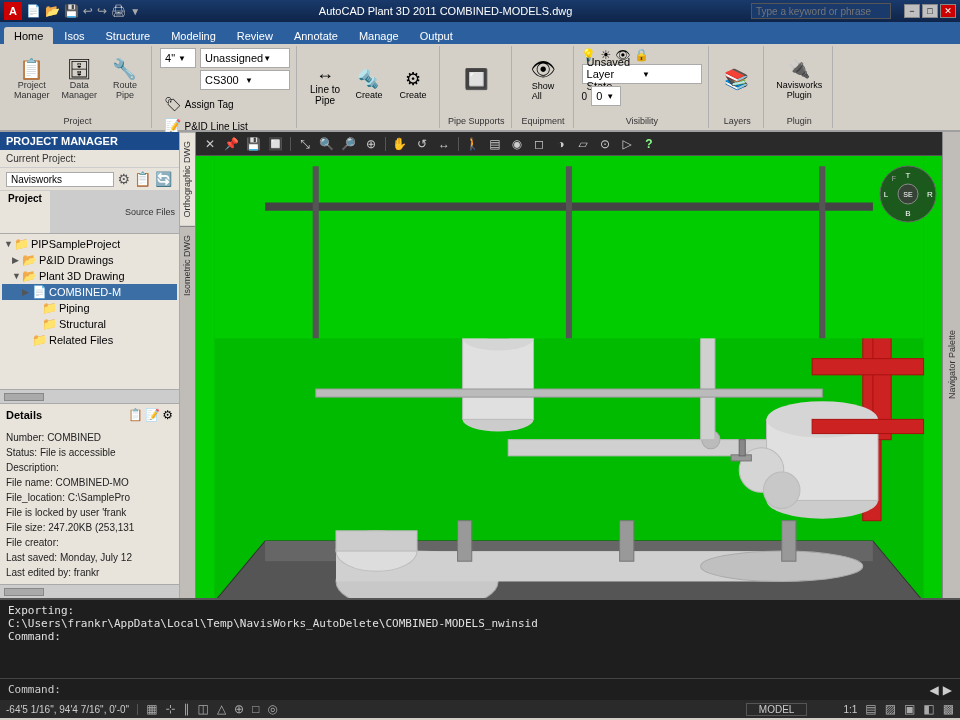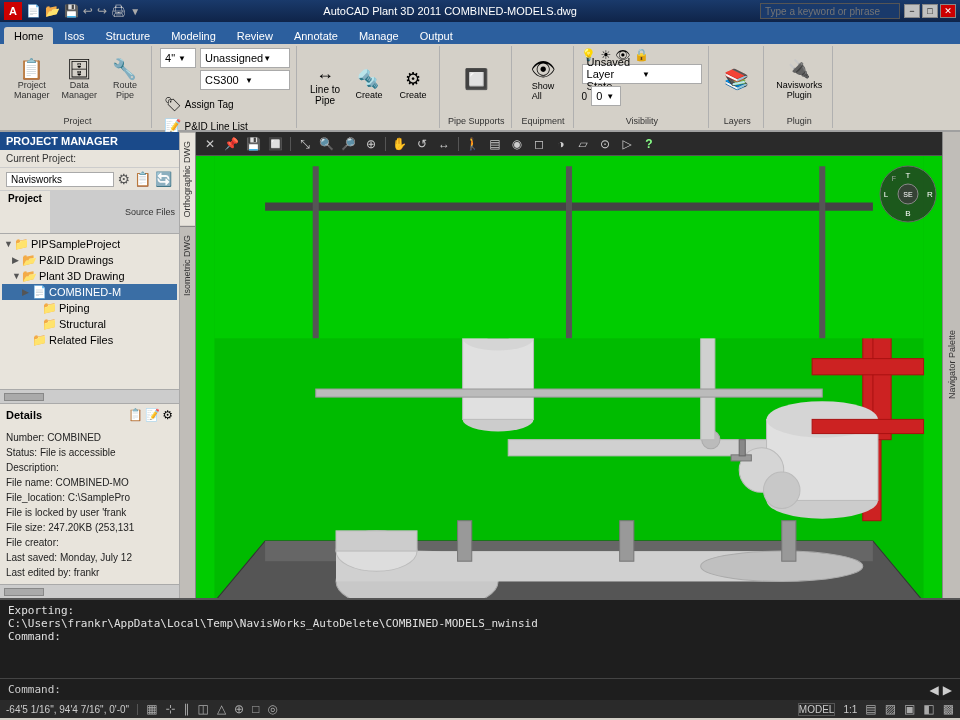--- a/index.html
+++ b/index.html
@@ -347,21 +347,21 @@
 
     <span style="color:#ccc;font-size:12px;cursor:pointer;">📄</span>
     <span style="color:#ccc;font-size:12px;cursor:pointer;">📂</span>
     <span style="color:#ccc;font-size:12px;cursor:pointer;">💾</span>
     <span style="color:#aaa;font-size:12px;cursor:pointer;">↩</span>
     <span style="color:#aaa;font-size:12px;cursor:pointer;">↪</span>
     <span style="color:#ccc;font-size:12px;cursor:pointer;">🖨</span>
     <span style="color:#aaa;font-size:10px;cursor:pointer;">▼</span>
   </div>
   <div class="title" style="font-size:11px;color:white;">AutoCAD Plant 3D 2011  COMBINED-MODELS.dwg</div>
-  <div style="display:flex;align-items:center;gap:4px;">
+  <div style="display:flex;align-items:center;gap:13px;">
     <input type="text" style="width: 140px; height: 16px; font-size: 10px; padding: 0px 4px; border: 1px solid rgb(85, 85, 85); background: rgb(26, 58, 107); color: rgb(170, 170, 170);" placeholder="Type a keyword or phrase">
     <div style="display:flex;gap:2px;">
       <button style="width:16px;height:14px;font-size:9px;background:#c0c0c0;border:1px solid #888;cursor:pointer;">−</button>
       <button style="width:16px;height:14px;font-size:9px;background:#c0c0c0;border:1px solid #888;cursor:pointer;">□</button>
       <button style="width:16px;height:14px;font-size:9px;background:#cc0000;color:white;border:1px solid #888;cursor:pointer;">✕</button>
     </div>
   </div>
 </div>
 
 <div id="ribbon-tabs">
@@ -745,21 +745,21 @@
   <span style="font-size:10px;color:#ccc;border-right:1px solid #555;padding-right:8px;">-64'5 1/16", 94'4 7/16", 0'-0"</span>
   <span style="cursor:pointer;color:#aaa;font-size:12px;">▦</span>
   <span style="cursor:pointer;color:#aaa;font-size:12px;">⊹</span>
   <span style="cursor:pointer;color:#aaa;font-size:12px;">∥</span>
   <span style="cursor:pointer;color:#aaa;font-size:12px;">◫</span>
   <span style="cursor:pointer;color:#aaa;font-size:12px;">△</span>
   <span style="cursor:pointer;color:#aaa;font-size:12px;">⊕</span>
   <span style="cursor:pointer;color:#aaa;font-size:12px;">□</span>
   <span style="cursor:pointer;color:#aaa;font-size:12px;">◎</span>
   <div style="margin-left:auto;display:flex;align-items:center;gap:8px;">
-    <span style="color:#ccc;border:1px solid #555;padding:0 0;cursor:pointer;font-size:10px;">MODEL</span>
-    <span style="color:#ccc;cursor:pointer;font-size:10px;">1:1</span>
+    <span style="color:#ccc;border:1px solid #555;padding:0 12px;cursor:pointer;font-size:10px;">MODEL</span>
+    <span style="color:#ccc;cursor:pointer;font-size:10px;margin-left:28px;">1:1</span>
     <span style="cursor:pointer;color:#aaa;font-size:12px;">▤</span>
     <span style="cursor:pointer;color:#aaa;font-size:12px;">▨</span>
     <span style="cursor:pointer;color:#aaa;font-size:12px;">▣</span>
     <span style="cursor:pointer;color:#aaa;font-size:12px;">◧</span>
     <span style="cursor:pointer;color:#aaa;font-size:12px;">▩</span>
   </div>
 </div>
 
 </body></html>

